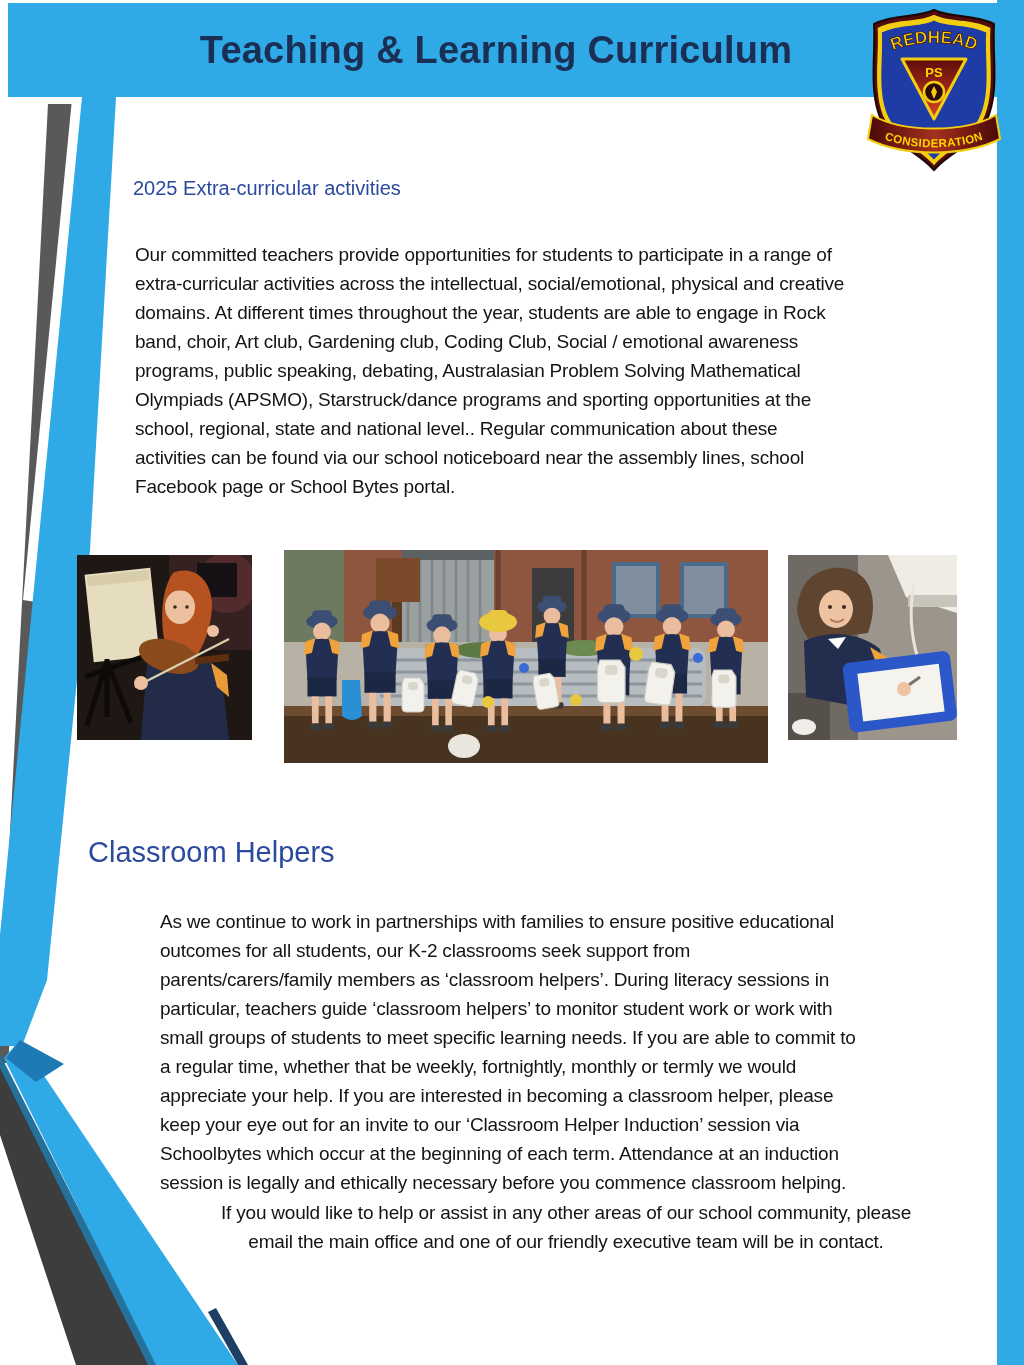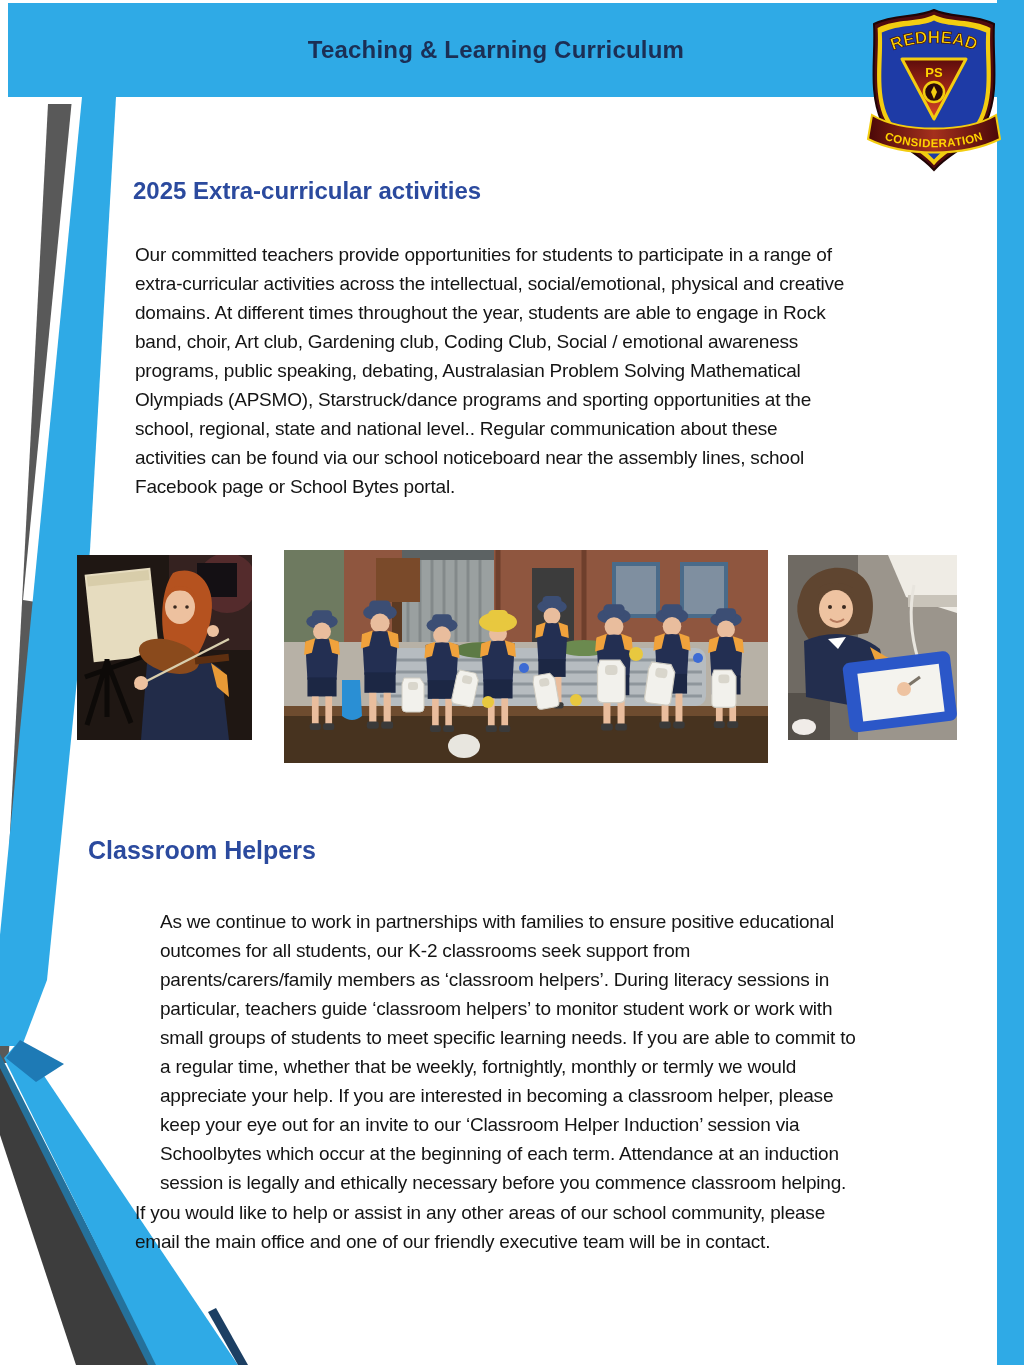--- a/index.html
+++ b/index.html
@@ -1,30 +1,30 @@
 <!DOCTYPE html>
 <html><head>
 <meta charset="utf-8">
 <style>
   html,body{margin:0;padding:0;background:#ffffff;}
   .page{position:relative;width:1024px;height:1365px;overflow:hidden;background:#ffffff;
         font-family:"Liberation Sans",sans-serif;color:#1a1a1a;}
   .header-bar{position:absolute;left:8px;top:3px;right:0;height:94px;background:#2FAAE6;
               display:flex;align-items:center;justify-content:center;}
-  .page-title{font-size:24px;font-weight:bold;color:#1b2f55;letter-spacing:.2px;padding-right:40px;}
+  .page-title{font-size:38px;font-weight:bold;color:#1b2f55;letter-spacing:.2px;padding-right:40px;}
   .right-band{position:absolute;top:0;right:0;width:27px;height:1365px;background:#2FAAE6;}
   .stripes{position:absolute;left:0;top:0;width:1024px;height:1365px;pointer-events:none;}
   .crest{position:absolute;left:858px;top:5px;width:152px;height:170px;}
-  .h2{position:absolute;left:133px;top:177px;font-size:24px;font-weight:bold;color:#2b4a9e;}
-  .h3{position:absolute;left:88px;top:836px;font-size:25px;font-weight:bold;color:#2b4a9e;}
+  .h2{position:absolute;left:133px;top:177px;font-size:20px;font-weight:normal;color:#2b4a9e;}
+  .h3{position:absolute;left:88px;top:836px;font-size:29px;font-weight:normal;color:#2b4a9e;}
   .para{position:absolute;font-size:19px;line-height:29px;letter-spacing:-0.2px;
         white-space:pre-line;color:#141414;}
   .para1{left:135px;top:240px;width:865px;}
   .para2{left:160px;top:907px;width:820px;}
-  .note{left:135px;top:1198px;width:862px;}
+  .note{left:135px;top:1198px;width:862px;text-align:center;}
   .photo{position:absolute;overflow:hidden;}
   .photo svg{display:block;}
   .photo1{left:77px;top:555px;width:175px;height:185px;}
   .photo2{left:284px;top:550px;width:484px;height:213px;}
   .photo3{left:788px;top:555px;width:169px;height:185px;}
 </style>
 </head>
 <body>
 
 <div class="page">

